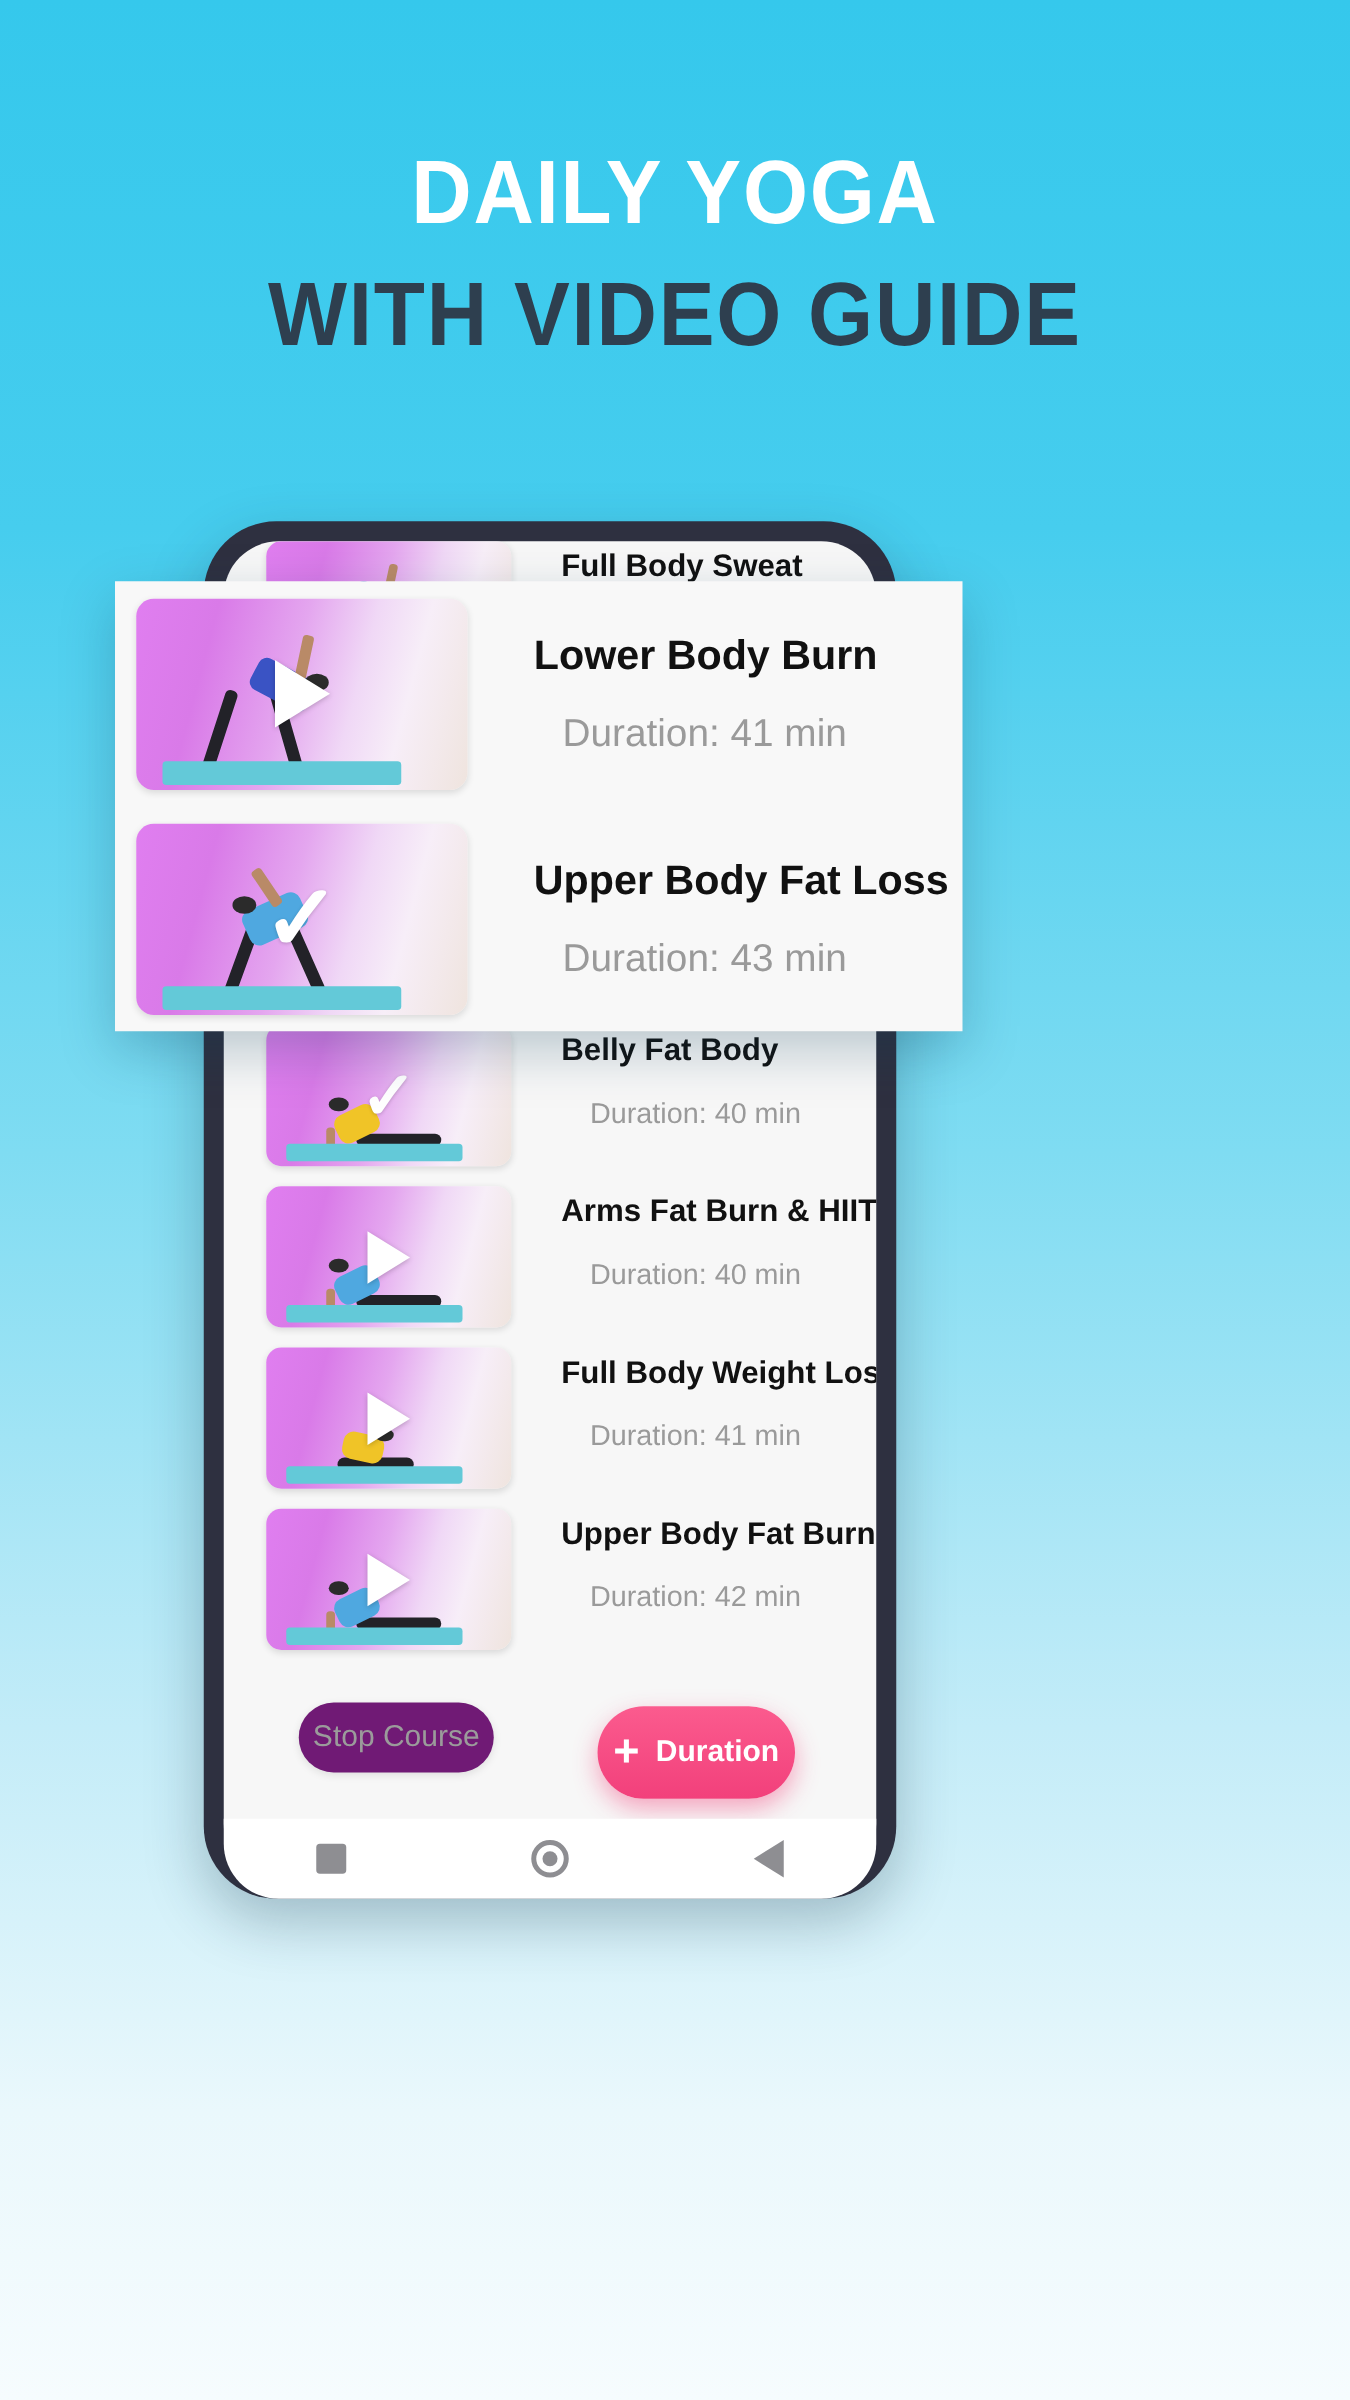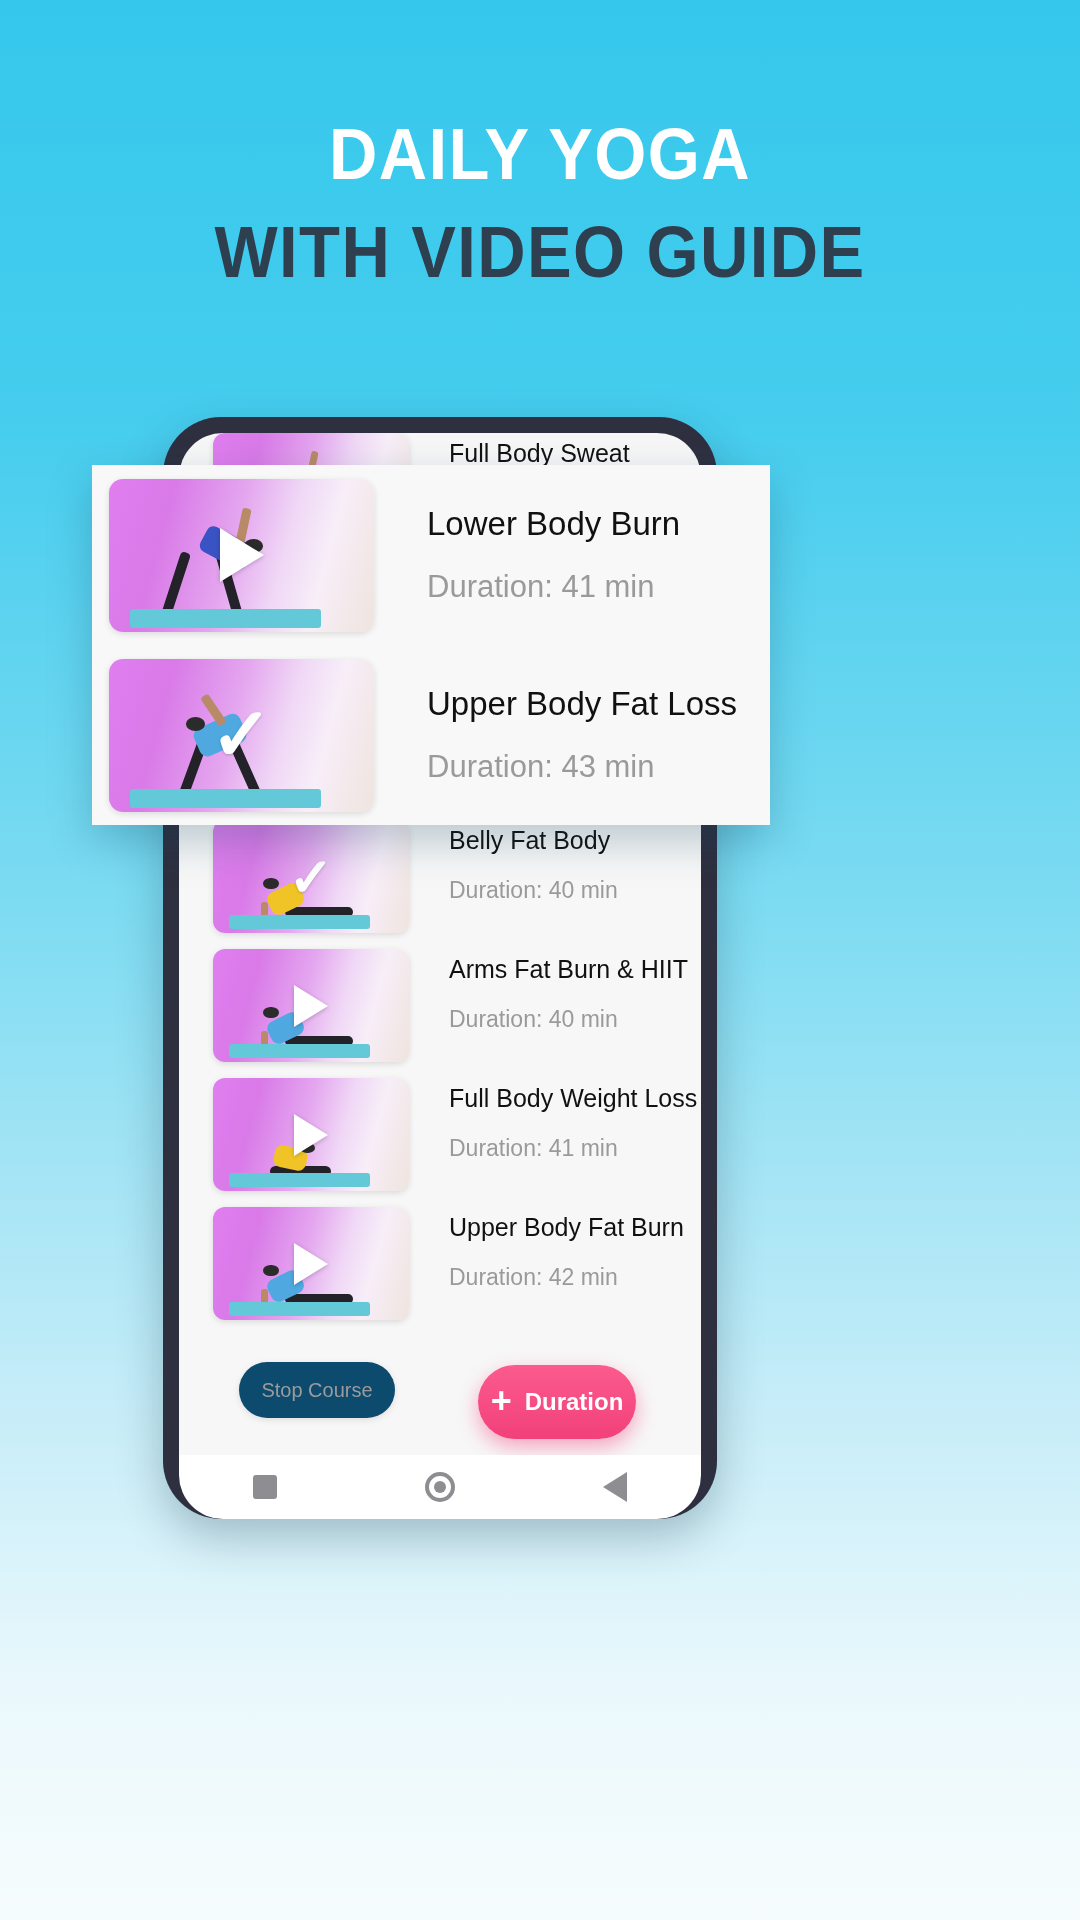--- a/index.html
+++ b/index.html
@@ -49,27 +49,27 @@
   .play-tri {
     width:0; height:0; border-left:34px solid #ffffff;
     border-top:21px solid transparent; border-bottom:21px solid transparent;
     filter:drop-shadow(0 1px 2px rgba(0,0,0,.22));
   }
   .check-glyph {
     color:#ffffff; font-size:54px; line-height:1; font-weight:bold;
     text-shadow:0 1px 3px rgba(0,0,0,.2);
   }
   .meta { padding-left:40px; padding-top:6px; }
-  .meta .title { font-size:25px; font-weight:normal; color:#111111; white-space:nowrap; }
-  .meta .dur   { font-size:23px; color:#9a9a9a; margin-top:22px; white-space:nowrap; }
+  .meta .title { font-size:25px; font-weight:bold; color:#111111; white-space:nowrap; }
+  .meta .dur   { font-size:23px; color:#9a9a9a; margin-top:22px; white-space:nowrap;margin-left:23px; }
 
   
   .stop-btn {
     position:absolute; left:239px; top:1362px; width:156px; height:56px;
-    background:#0c4a6e; border-radius:28px; color:#9b9b9b; font-size:20px;
+    background:#701a75; border-radius:28px; color:#9b9b9b; font-size:24px;
     display:flex; align-items:center; justify-content:center;
     box-shadow:0 2px 7px rgba(0,0,0,.10);
   }
   .fab {
     position:absolute; left:478px; top:1365px; width:158px; height:74px;
     background:linear-gradient(180deg,#fb5b8e 0%,#f2407b 100%);
     border-radius:37px; display:flex; align-items:center; justify-content:center; gap:13px;
     box-shadow:0 8px 20px rgba(242,64,123,.45);
   }
   .fab .plus { color:#fff; font-size:36px; font-weight:bold; line-height:1; margin-top:-3px; }

